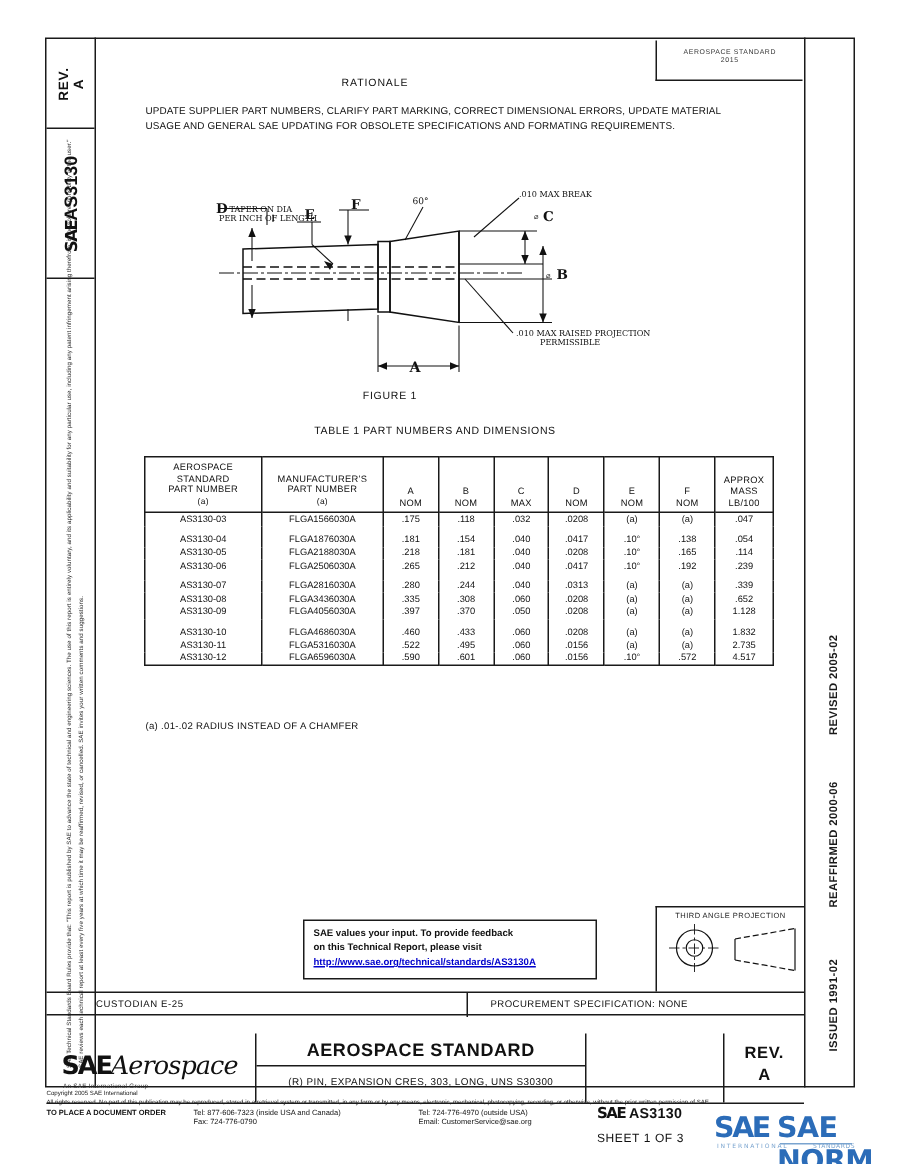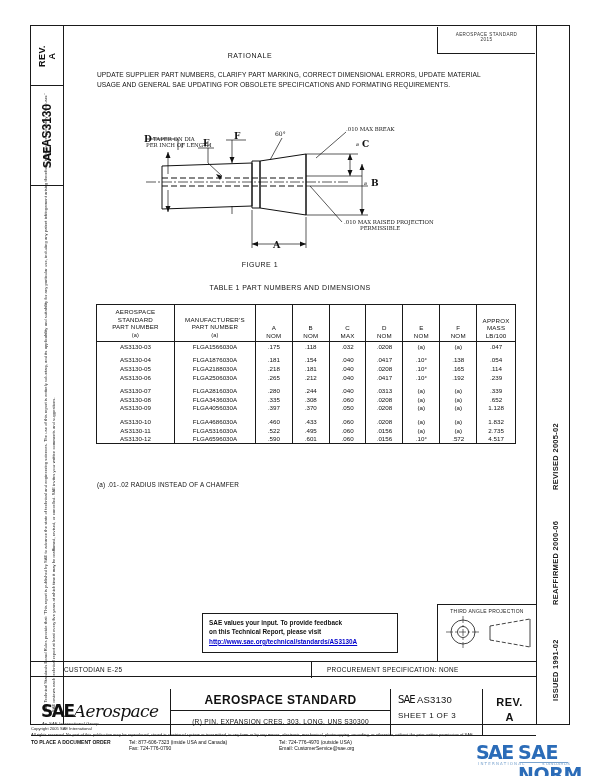--- a/index.html
+++ b/index.html
@@ -293,22 +293,23 @@
   .tb-mid-bot {
     text-align: center;
     font-size: 6.6px;
     letter-spacing: .3px;
     padding-top: 7px;
   }
   .tb-num { width: 92px; border-right: 1.6px solid #1a1a1a; position: relative; }
   .tb-num-top {
     padding: 5px 0 0 7px;
     font-size: 9.5px;
-    font-weight: normal;
+    font-weight: bold;
     letter-spacing: .2px;
+    margin-top: 43px;
   }
   .tb-num-top .sae-mark {
     font-family: "DejaVu Sans", sans-serif;
     letter-spacing: -1px;
     font-size: 10px;
   }
   .tb-num-bot {
     padding: 6px 0 0 7px;
     font-size: 8px;
     letter-spacing: .4px;

